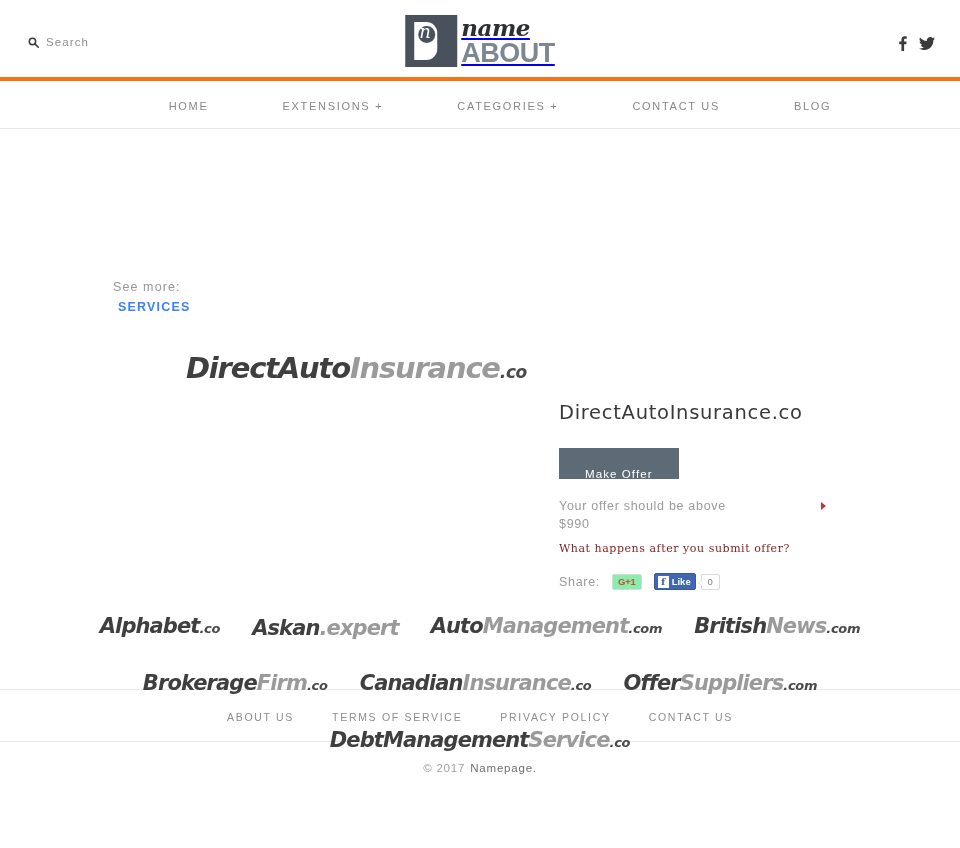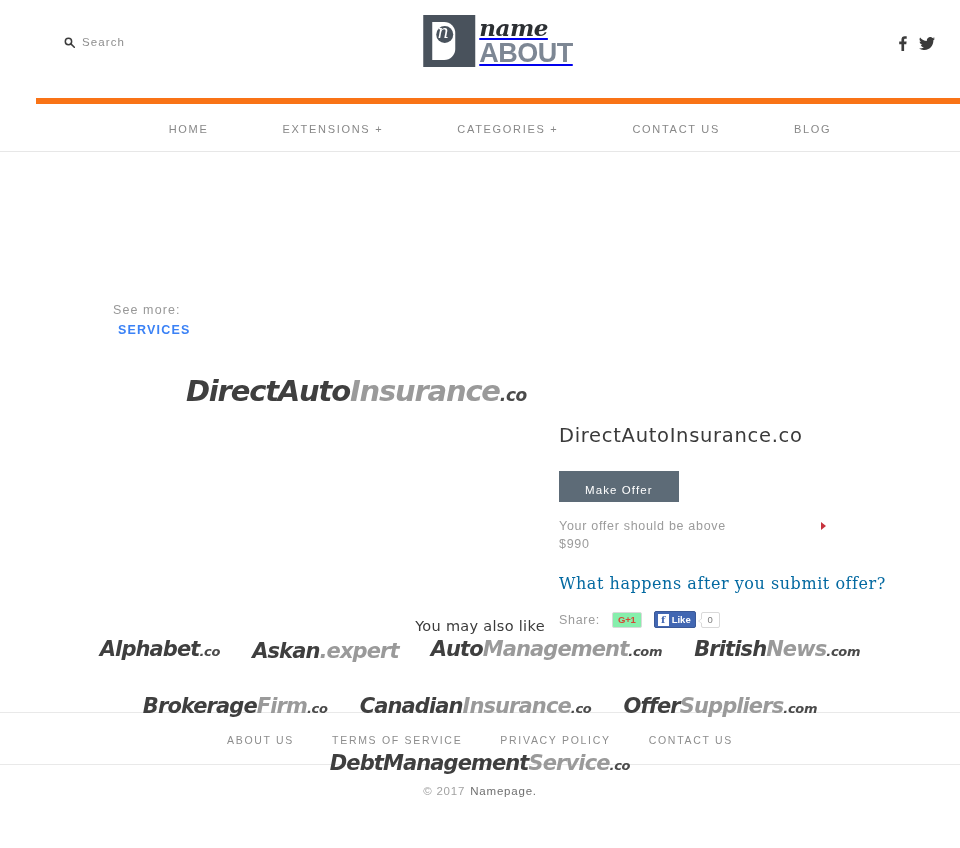--- a/index.html
+++ b/index.html
@@ -9,24 +9,23 @@
     width: 960px; height: 848px;
     background: #ffffff;
     font-family: "Liberation Sans", sans-serif;
     -webkit-font-smoothing: antialiased;
   }
   body { overflow: hidden; }
 
   
   .topbar {
     position: relative;
-    height: 104px;
-    border-bottom: 6px solid #f97316;
+    height: 81px;
+    border-bottom: 4px solid #f97316;
     background: #fff;
-    margin-left: 36px;
   }
   .search-box {
     position: absolute;
     left: 28px; top: 36px;
     display: flex; align-items: center; gap: 7px;
     cursor: pointer;
   }
   .search-icon { display: block; width: 11px; height: 11px; }
   .search-label {
     font-size: 11.5px;
@@ -170,21 +169,21 @@
     letter-spacing: 0.7px;
     margin: 0 0 24px 0;
     font-weight: normal;
     font-family: "DejaVu Sans", sans-serif;
   }
   .make-offer {
     display: inline-block;
     background: #5d6b77;
     color: #ffffff;
     border: none;
-    padding: 4px 26px;
+    padding: 11px 26px;
     height: 31px;
     line-height: 31px;
     font-size: 11.5px;
     letter-spacing: 1.1px;
     cursor: pointer;
     font-family: "Liberation Sans", sans-serif;
   }
   .offer-note {
     margin-top: 15px;
     position: relative;
@@ -199,23 +198,23 @@
   .tri-marker {
     position: absolute;
     right: -55px; top: 5px;
     width: 0; height: 0;
     border-left: 5px solid #c7333d;
     border-top: 4px solid transparent;
     border-bottom: 4px solid transparent;
   }
   .what-happens {
     display: block;
-    margin-top: 21px;
-    font-size: 16px;
-    color: #0369a1;
+    margin-top: 9px;
+    font-size: 11px;
+    color: #7f1d1d;
     text-decoration: none;
     letter-spacing: 0.55px;
     font-family: "DejaVu Serif", serif;
   }
   .share-row {
     margin-top: 18px;
     display: flex; align-items: center; gap: 12px;
   }
   .share-label {
     font-size: 12.5px;
@@ -433,21 +432,20 @@
         <span class="fb-group">
           <span class="fb-like">
             <span class="fb-f">f</span>
             <span class="fb-like-text">Like</span>
           </span>
           <span class="fb-count">0</span>
         </span>
       </div>
     </div>
 
-    <div class="alsolike-title">You may also like</div>
 
     <div class="related">
         <a class="rel-item" href="#"><span class="dk">Alphabet</span><span class="tld">.co</span></a>
         <a class="rel-item" href="#"><span class="dk">Askan</span><span class="lt">.expert</span></a>
         <a class="rel-item" href="#"><span class="dk">Auto</span><span class="lt">Management</span><span class="tld">.com</span></a>
         <a class="rel-item" href="#"><span class="dk">British</span><span class="lt">News</span><span class="tld">.com</span></a>
         <a class="rel-item" href="#"><span class="dk">Brokerage</span><span class="lt">Firm</span><span class="tld">.co</span></a>
         <a class="rel-item" href="#"><span class="dk">Canadian</span><span class="lt">Insurance</span><span class="tld">.co</span></a>
         <a class="rel-item" href="#"><span class="dk">Offer</span><span class="lt">Suppliers</span><span class="tld">.com</span></a>
         <a class="rel-item" href="#"><span class="dk">DebtManagement</span><span class="lt">Service</span><span class="tld">.co</span></a>

